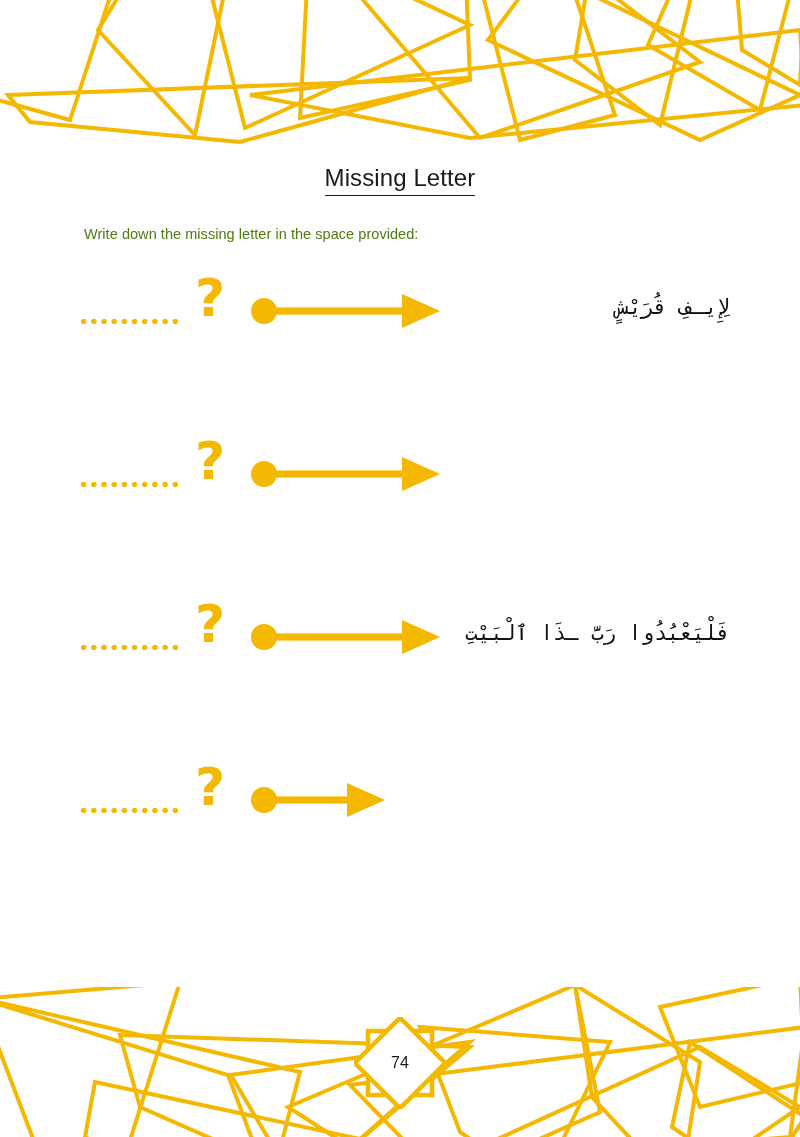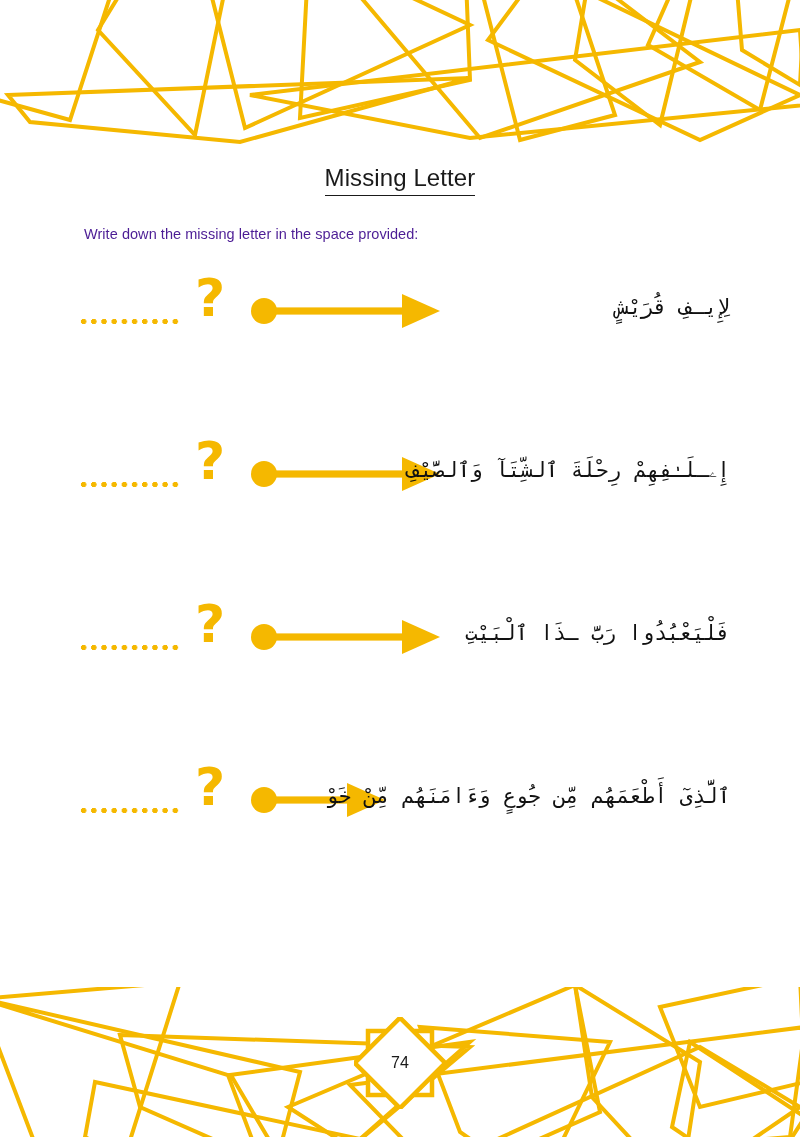--- a/index.html
+++ b/index.html
@@ -48,21 +48,21 @@
     padding-bottom: 3px;
     line-height: 1.15;
   }
 
   
   .instruction {
     position: absolute;
     top: 226px;
     left: 84px;
     font-size: 14.5px;
-    color: #4c1d95;
+    color: #4d7c0f;
     letter-spacing: 0.05px;
   }
 
   
   .rows {
     position: absolute;
     top: 276px;
     left: 0;
     width: 800px;
   }
@@ -197,21 +197,20 @@
       <div class="row-inner">
         <div class="dotline"></div>
         <div class="qmark">?</div>
         <div class="arrow">
           <svg width="192" height="42" viewBox="0 0 192 42" xmlns="http://www.w3.org/2000/svg">
             <circle cx="14" cy="21" r="13" fill="#f5b800"></circle>
             <rect x="14" y="17.4" width="140" height="7.2" fill="#f5b800"></rect>
             <polygon points="152,4 190,21 152,38" fill="#f5b800"></polygon>
           </svg>
         </div>
-        <div class="arabic">إِۦـلَـٰفِهِمْ رِحْلَةَ ٱلشِّتَآ  وَٱلصَّيْفِ</div>
       </div>
     </div>
 
     <div class="row">
       <div class="row-inner">
         <div class="dotline"></div>
         <div class="qmark">?</div>
         <div class="arrow">
           <svg width="192" height="42" viewBox="0 0 192 42" xmlns="http://www.w3.org/2000/svg">
             <circle cx="14" cy="21" r="13" fill="#f5b800"></circle>
@@ -227,21 +226,20 @@
       <div class="row-inner">
         <div class="dotline"></div>
         <div class="qmark">?</div>
         <div class="arrow">
           <svg width="137" height="42" viewBox="0 0 137 42" xmlns="http://www.w3.org/2000/svg">
             <circle cx="14" cy="21" r="13" fill="#f5b800"></circle>
             <rect x="14" y="17.4" width="86" height="7.2" fill="#f5b800"></rect>
             <polygon points="97,4 135,21 97,38" fill="#f5b800"></polygon>
           </svg>
         </div>
-        <div class="arabic">ٱلَّذِىٓ أَطْعَمَهُم مِّن جُوعٍ وَءَامَنَهُم مِّنْ خَوْ</div>
       </div>
     </div>
 
   </div>
 
   <div class="deco deco-bot">
     <svg viewBox="0 0 800 150" xmlns="http://www.w3.org/2000/svg">
       <g fill="none" stroke="#f5b800" stroke-width="4" stroke-linejoin="miter">
         <polygon points="-20,12 180,-5 120,185 40,170"></polygon>
         <polygon points="-25,10 300,85 270,200 228,88"></polygon>

